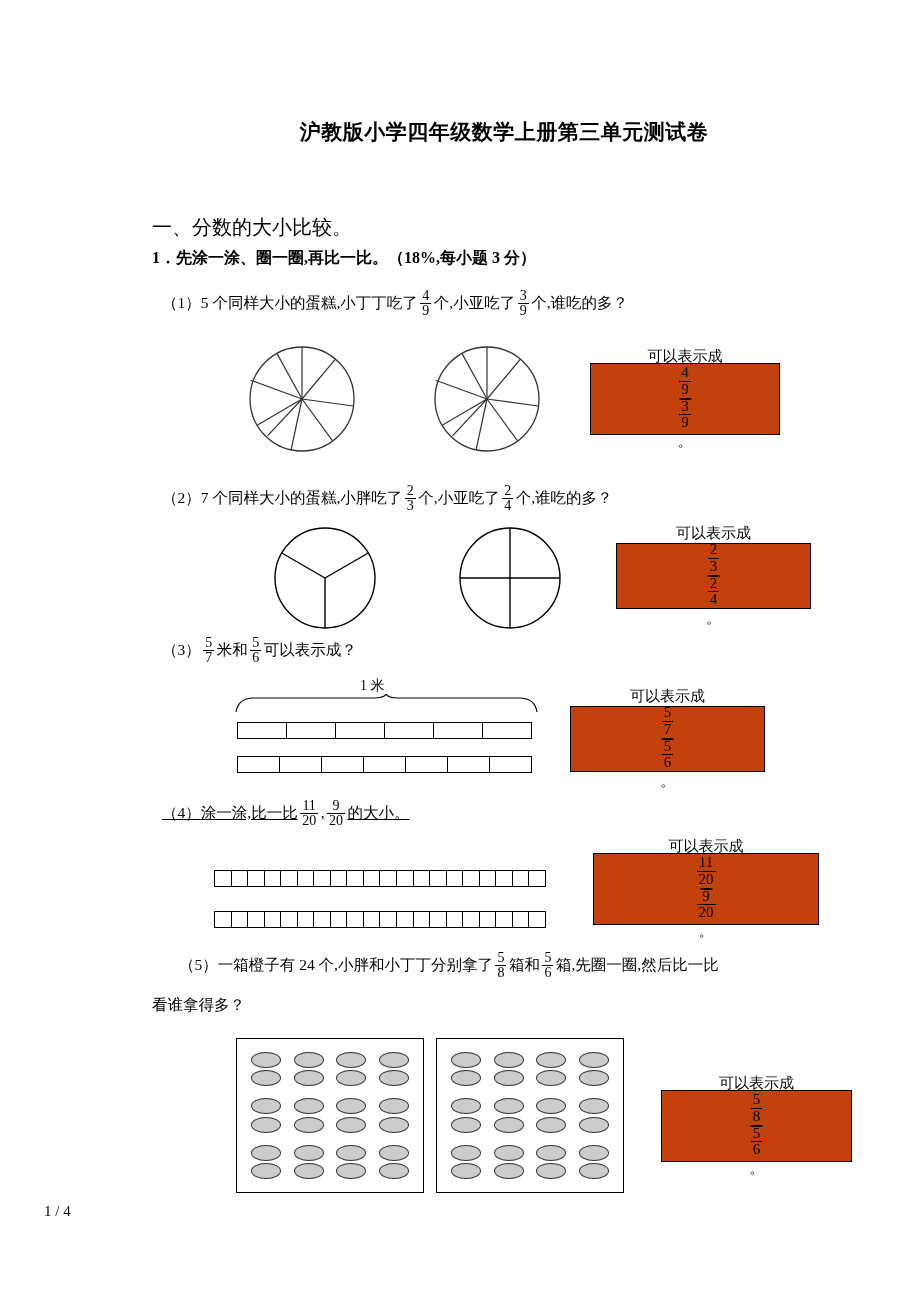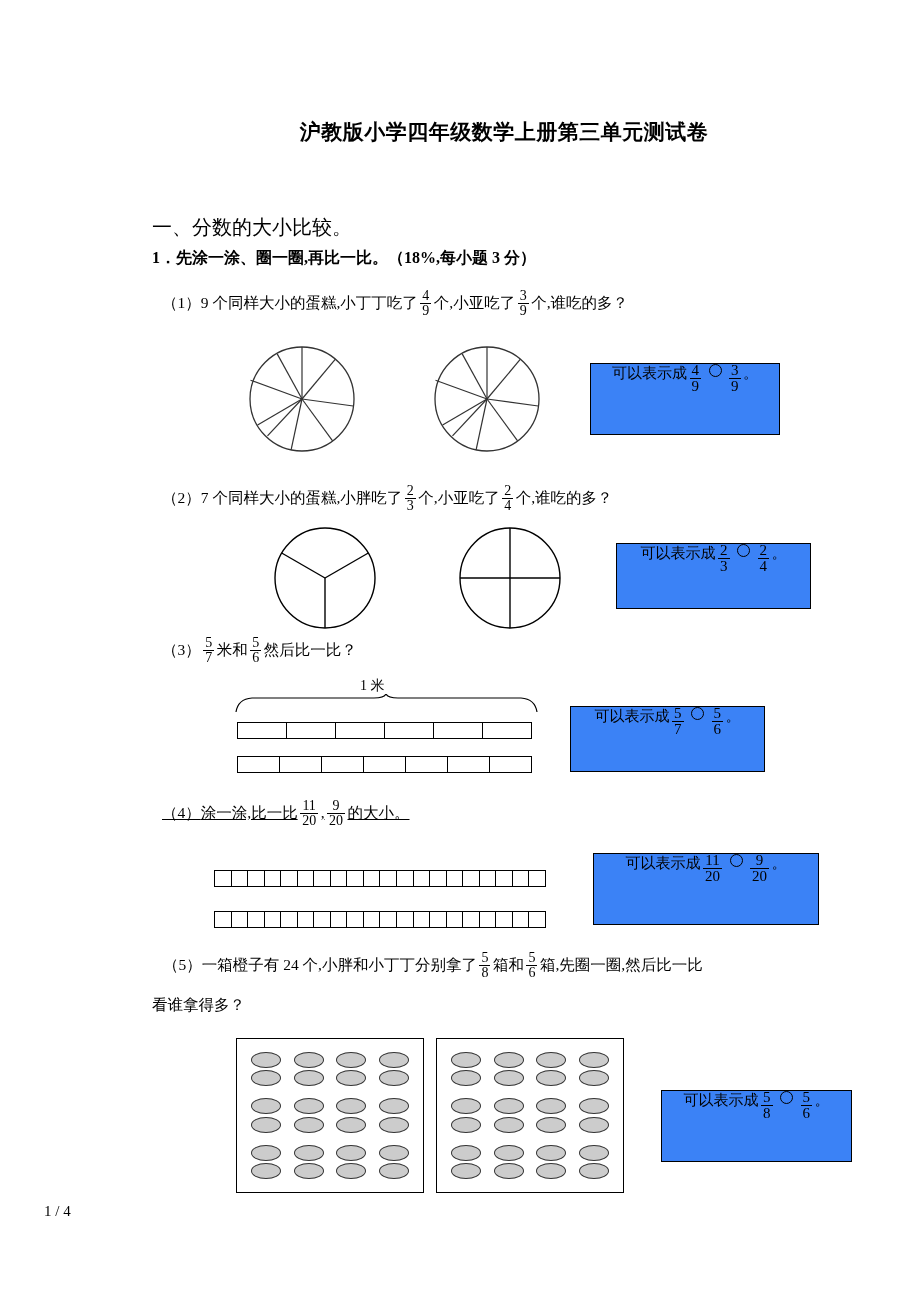--- a/index.html
+++ b/index.html
@@ -84,24 +84,25 @@
     border-bottom: 1.1px solid #000;
   }
   .frac .den { display: block; padding: 0 2px; }
   .frac.big { font-size: 15px; }
 
   .ans-box {
     position: absolute;
     border: 1.3px solid #000;
     box-sizing: border-box;
     display: flex;
-    align-items: flex-start;
+    align-items: center;
     justify-content: center;
     font-size: 15px;
-    background: #3b82f6;
+    background: #c2410c;
+    flex-direction: column;
   }
   .ans-box .circ {
     display: inline-block;
     width: 11px;
     height: 11px;
     border: 1.3px solid #000;
     border-radius: 50%;
     margin: 0 5px;
     vertical-align: middle;
   }
@@ -167,21 +168,21 @@
 
 <div class="page">
 
   <div class="doc-title">沪教版小学四年级数学上册第三单元测试卷</div>
 
 
   <div class="section-head">一、分数的大小比较。</div>
   <div class="q-lead">1．先涂一涂、圈一圈,再比一比。（18%,每小题 3 分）</div>
 
   <div class="qtext" style="left:118px; top:290px;">
-    <span>（1）</span><span>9 个同样大小的蛋糕,小丁丁吃了</span><span class="frac"><span class="num">4</span><span class="den">9</span></span><span>个,小亚吃了</span><span class="frac"><span class="num">3</span><span class="den">9</span></span><span>个,谁吃的多？</span>
+    <span>（1）</span><span>5 个同样大小的蛋糕,小丁丁吃了</span><span class="frac"><span class="num">4</span><span class="den">9</span></span><span>个,小亚吃了</span><span class="frac"><span class="num">3</span><span class="den">9</span></span><span>个,谁吃的多？</span>
   </div>
 
   <div class="fig" style="left:203px; top:344px;">
     <svg width="110" height="110" viewBox="0 0 110 110">
       <circle cx="55" cy="55" r="52" fill="#fff" stroke="#333" stroke-width="1.3"></circle>
       <g stroke="#333" stroke-width="1.2">
         <line x1="55" y1="55" x2="55.0" y2="3.0"></line>
         <line x1="55" y1="55" x2="88.4" y2="15.2"></line>
         <line x1="55" y1="55" x2="106.2" y2="62.0"></line>
         <line x1="55" y1="55" x2="85.6" y2="96.9"></line>
@@ -258,21 +259,21 @@
       </span>
       <span class="circ"></span>
       <span class="frac big">
         <span class="num">2</span>
         <span class="den">4</span>
       </span>
       <span>。</span>
   </div>
 
   <div class="qtext" style="left:118px; top:637px;">
-    <span>（3）</span><span class="frac"><span class="num">5</span><span class="den">7</span></span><span>米和</span><span class="frac"><span class="num">5</span><span class="den">6</span></span><span>然后比一比？</span>
+    <span>（3）</span><span class="frac"><span class="num">5</span><span class="den">7</span></span><span>米和</span><span class="frac"><span class="num">5</span><span class="den">6</span></span><span>可以表示成？</span>
   </div>
 
   <div class="label-1m" style="left:316px; top:677px;text-align:center;">1 米</div>
 
   <div class="fig" style="left:190px; top:694px;">
     <svg width="305" height="20" viewBox="0 0 305 20">
       <path d="M2,18 Q4,5 18,4 L140,4 Q150,4 152,0 Q154,4 164,4 L287,4 Q301,5 303,18" fill="none" stroke="#000" stroke-width="1.2"></path>
     </svg>
   </div>
 
@@ -365,21 +366,21 @@
         <span class="den">20</span>
       </span>
       <span class="circ"></span>
       <span class="frac big">
         <span class="num">9</span>
         <span class="den">20</span>
       </span>
       <span>。</span>
   </div>
 
-  <div class="qtext" style="left:119px; top:952px;">
+  <div class="qtext" style="left:135px; top:952px;">
     <span>（5）</span><span>一箱橙子有 24 个,小胖和小丁丁分别拿了</span><span class="frac"><span class="num">5</span><span class="den">8</span></span><span>箱和</span><span class="frac"><span class="num">5</span><span class="den">6</span></span><span>箱,先圈一圈,然后比一比</span>
   </div>
   <div class="qtext" style="left:108px; top:995px;">看谁拿得多？</div>
 
   <div class="orange-box" id="orange-box-left" style="left:192px; top:1038px; width:188px; height:155px;">
       <div class="orange-row">
         <div class="orange"></div>
         <div class="orange"></div>
         <div class="orange"></div>
         <div class="orange"></div>

